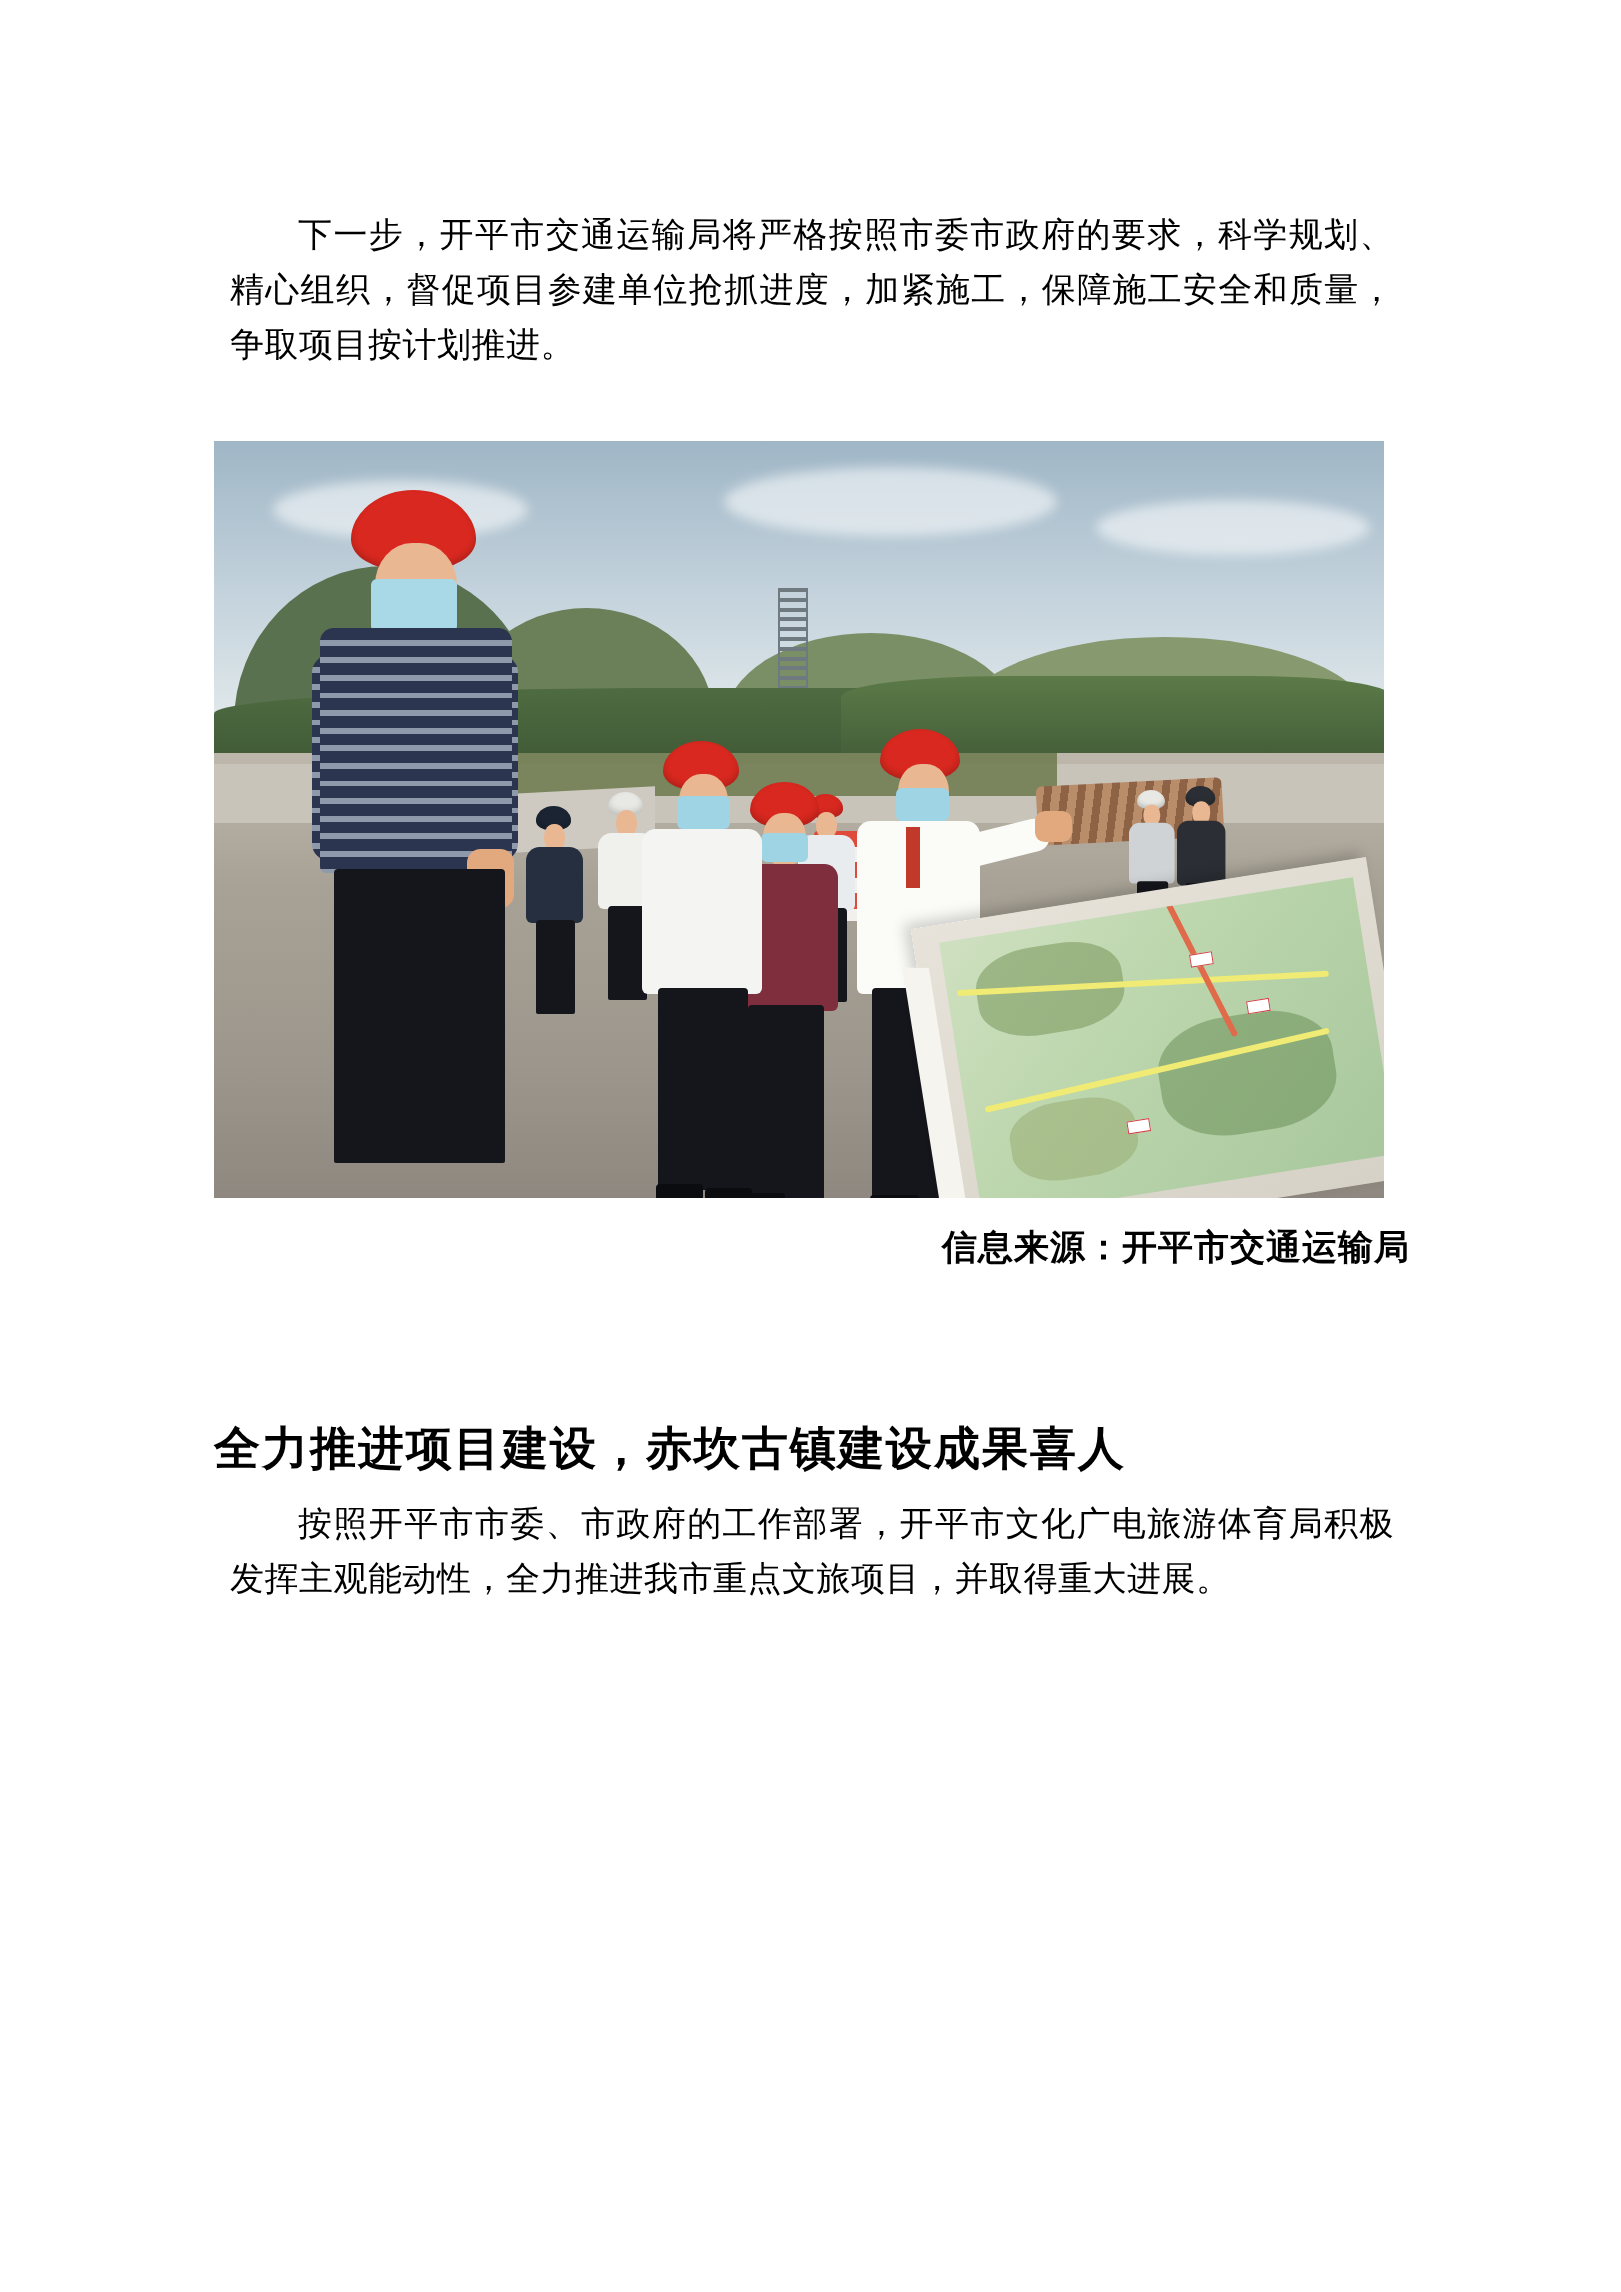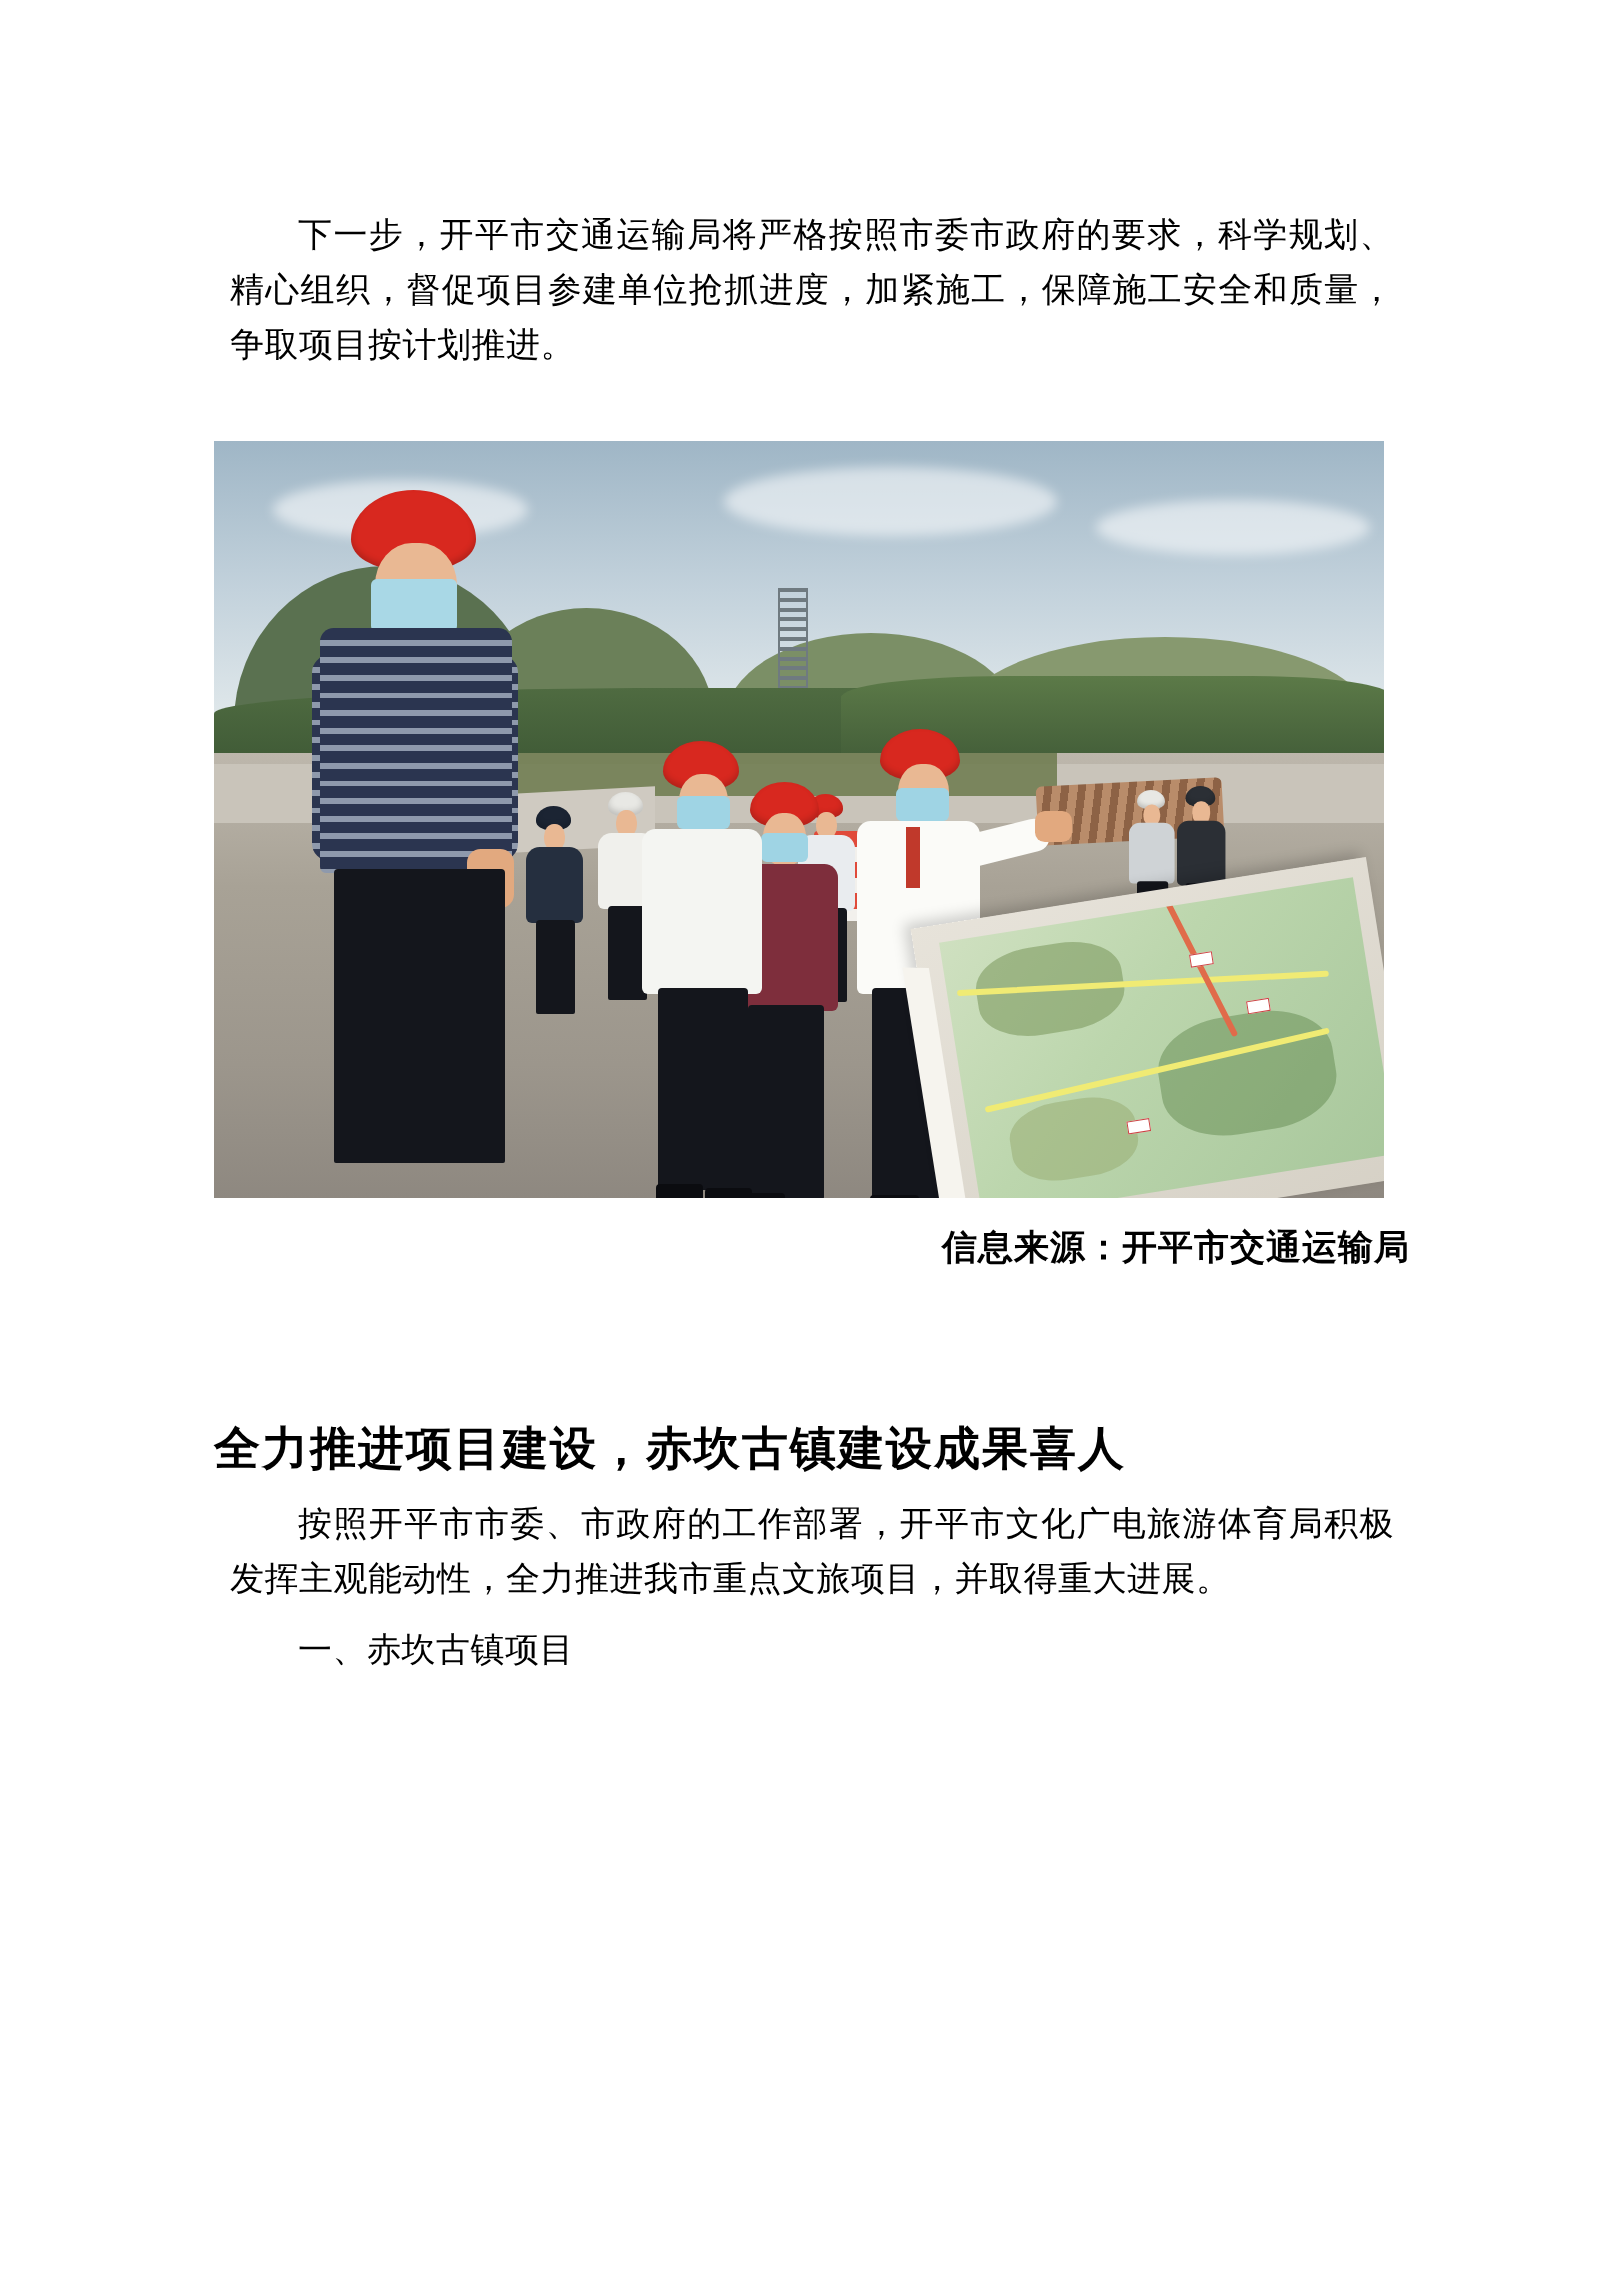--- a/index.html
+++ b/index.html
@@ -371,17 +371,16 @@
           </div>
         </div>
       </div>
     </div>
 
     <div class="caption">信息来源：开平市交通运输局</div>
 
     <h1 class="article-title">全力推进项目建设，赤坎古镇建设成果喜人</h1>
 
     <p class="body-para after-title">按照开平市市委、市政府的工作部署，开平市文化广电旅游体育局积极发挥主观能动性，全力推进我市重点文旅项目，并取得重大进展。</p>
-    <p class="body-para tight">一、赤坎古镇项目</p>
 
   </div>
 </div>
 
 
 </body></html>

